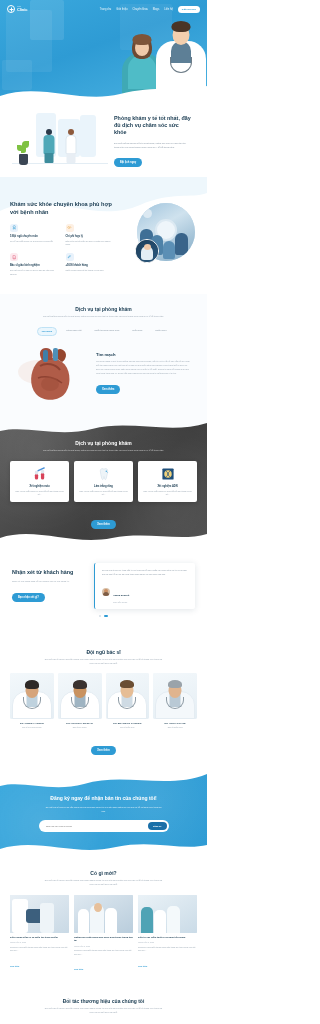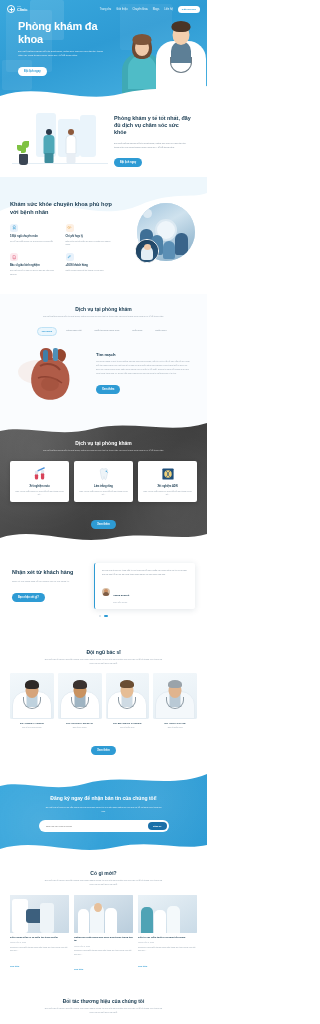--- a/index.html
+++ b/index.html
@@ -255,25 +255,20 @@
       <nav class="nav">
         <a href="#">Trang chủ</a>
         <a href="#">Giới thiệu</a>
         <a href="#">Chuyên khoa</a>
         <a href="#">Blogs</a>
         <a href="#">Liên hệ</a>
         <a href="#" class="nav-cta">Đặt lịch hẹn</a>
       </nav>
     </div>
 
-    <div class="hero-inner">
-      <h1 class="hero-title">Phòng khám đa khoa</h1>
-      <p class="hero-sub">Đội ngũ những người điều trị hoạt động, chăm sóc chuyên môn tận tụy trong năm với công tượng nước dưới sự ý tế tốt trong năm.</p>
-      <button class="hero-btn">Đặt lịch ngay</button>
-    </div>
 
     <div class="hero-people">
 
       <div class="hp hp-nurse">
         <div class="body-shape" style="width:40px;height:50px;background:#3fa9b5;"></div>
         <div class="body-shape" style="width:28px;height:34px;background:#4fbcc7;bottom:14px;"></div>
         <div class="hair-shape" style="top:4px;width:20px;height:24px;background:#6e4a33;"></div>
         <div class="head-shape" style="top:9px;width:14px;height:16px;background:#f0c9a9;"></div>
         <div class="hair-shape" style="top:3px;width:19px;height:11px;background:#7d5439;"></div>
       </div>

